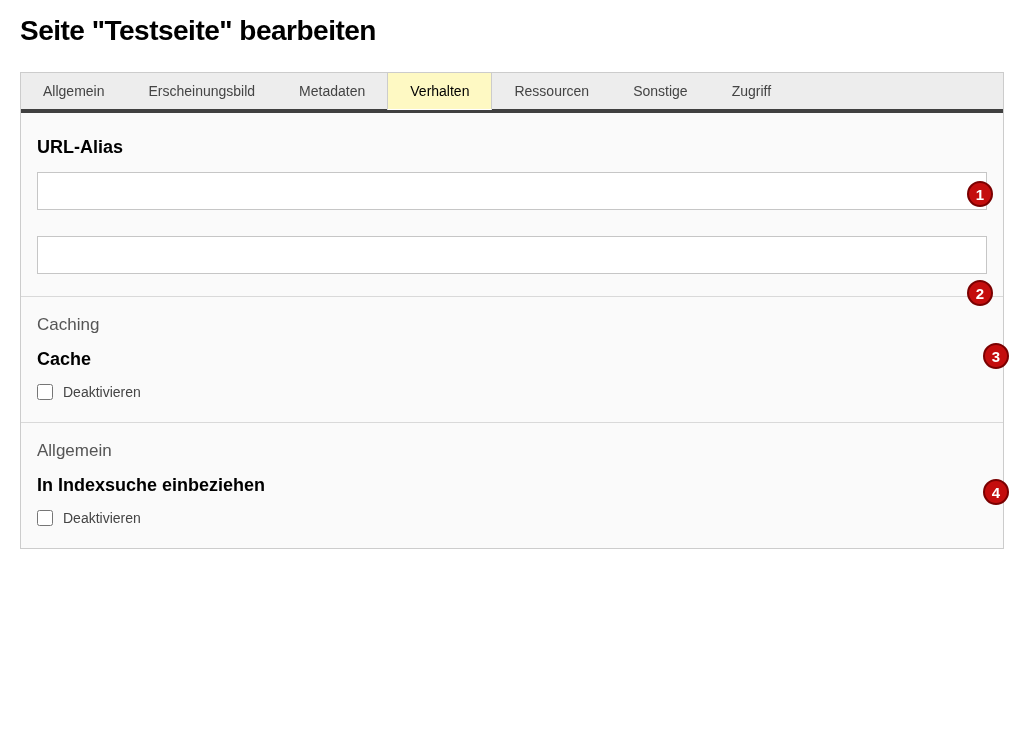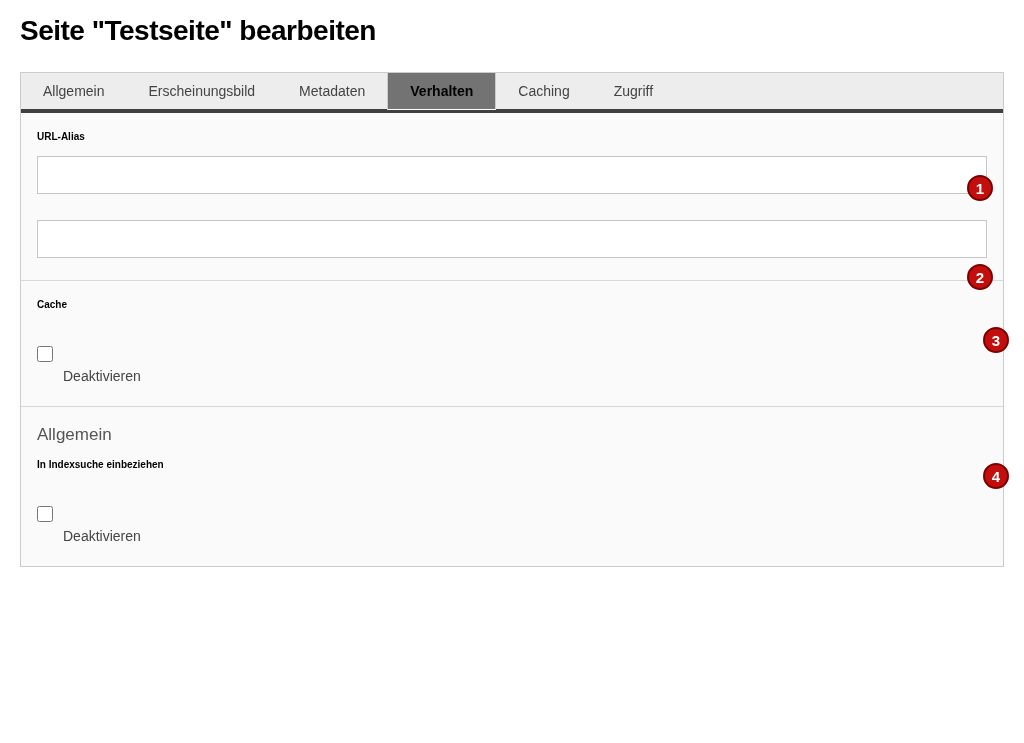--- a/index.html
+++ b/index.html
@@ -28,49 +28,49 @@
     }
     .tab {
       padding: 10px 22px;
       font-size: 14px;
       color: #444;
       cursor: pointer;
       border-right: 0;
       background: #ededed;
     }
     .tab.active {
-      background: #737373;
+      background: #fef9c3;
       border-left: 1px solid #ccc;
       border-right: 1px solid #ccc;
       border-bottom: 1px solid #fff;
       margin-bottom: -1px;
       color: #000;
-      font-weight: bold;
     }
     .tab-content {
       background: #fafafa;
       padding: 0;
     }
     .section {
       padding: 18px 16px 22px 16px;
       border-bottom: 1px solid #d9d9d9;
       position: relative;
     }
     .section:last-child { border-bottom: none; }
     .section-heading {
       font-size: 17px;
       font-weight: normal;
       color: #555;
       margin-bottom: 14px;
     }
     .field-label {
-      font-size: 10px;
+      font-size: 18px;
       font-weight: bold;
       margin-bottom: 14px;
       display: block;
+      margin-top: 6px;
     }
     .text-input {
       width: 100%;
       height: 38px;
       border: 1px solid #c6c6c6;
       background: #fff;
       padding: 6px 10px;
       font-size: 14px;
       margin-bottom: 18px;
     }
@@ -83,21 +83,20 @@
     }
     .checkbox-row input[type="checkbox"] {
       width: 16px;
       height: 16px;
       border: 1px solid #888;
       cursor: pointer;
     }
     .checkbox-row label {
       font-size: 14px;
       color: #444;
-      margin-top: 44px;
     }
     .badge {
       position: absolute;
       right: -6px;
       width: 26px;
       height: 26px;
       border-radius: 50%;
       background: #c40d0d;
       border: 2px solid #7a0000;
       color: #fff;
@@ -114,41 +113,43 @@
 <body>
 
 <h1 class="page-title">Seite "Testseite" bearbeiten</h1>
 
 <div class="tab-container">
   <div class="tabs">
     <div class="tab">Allgemein</div>
     <div class="tab">Erscheinungsbild</div>
     <div class="tab">Metadaten</div>
     <div class="tab active">Verhalten</div>
-    <div class="tab">Caching</div>
+    <div class="tab">Ressourcen</div>
+    <div class="tab">Sonstige</div>
     <div class="tab">Zugriff</div>
   </div>
 
   <div class="tab-content">
 
     <div class="section">
 
       <div class="field-group">
         <span class="field-label">URL-Alias</span>
         <input type="text" class="text-input" value="" style="">
         <div class="badge" style="top: 44px;">1</div>
       </div>
 
       <div class="field-group" style="margin-top: 8px;">
         <input type="text" class="text-input" style="margin-bottom: 0px;" value="">
         <div class="badge" style="top: 44px;">2</div>
       </div>
     </div>
 
     <div class="section">
+      <div class="section-heading">Caching</div>
       <span class="field-label">Cache</span>
       <div class="checkbox-row">
         <input type="checkbox" style="">
         <label>Deaktivieren</label>
       </div>
       <div class="badge" style="top: 46px;">3</div>
     </div>
 
     <div class="section">
       <div class="section-heading">Allgemein</div>

